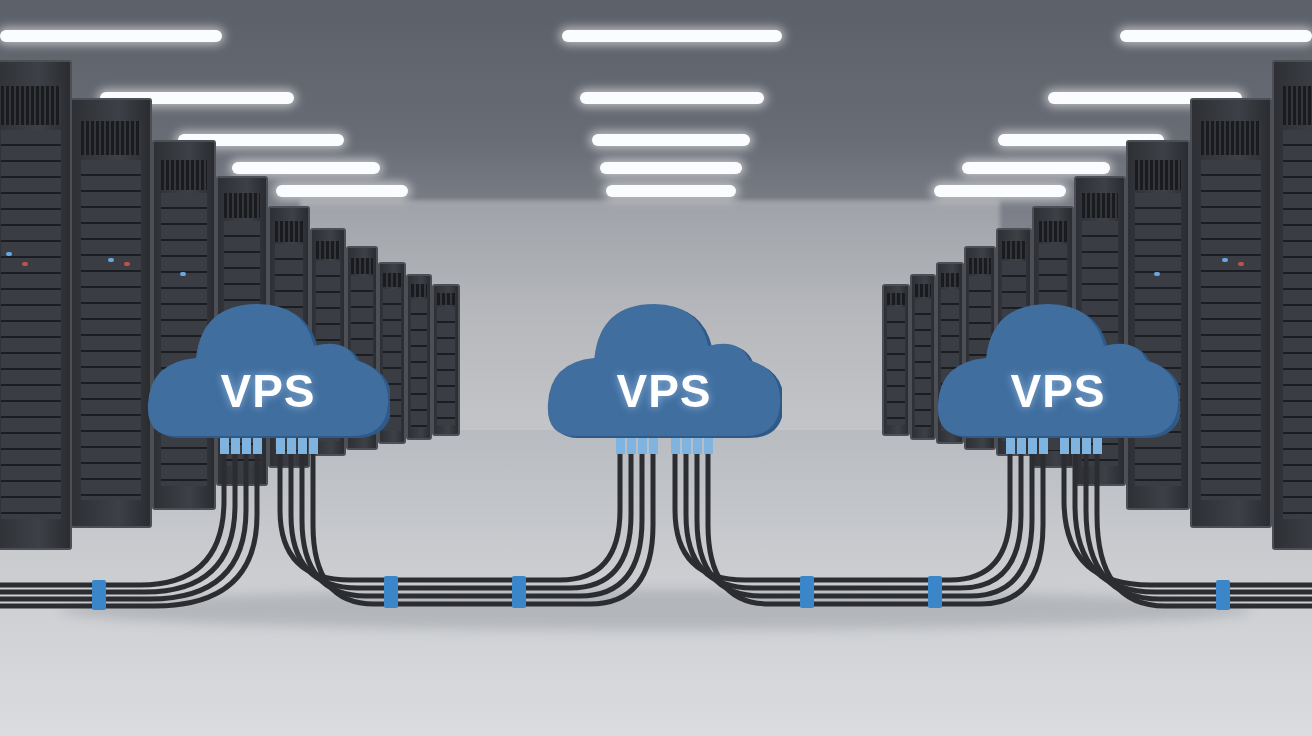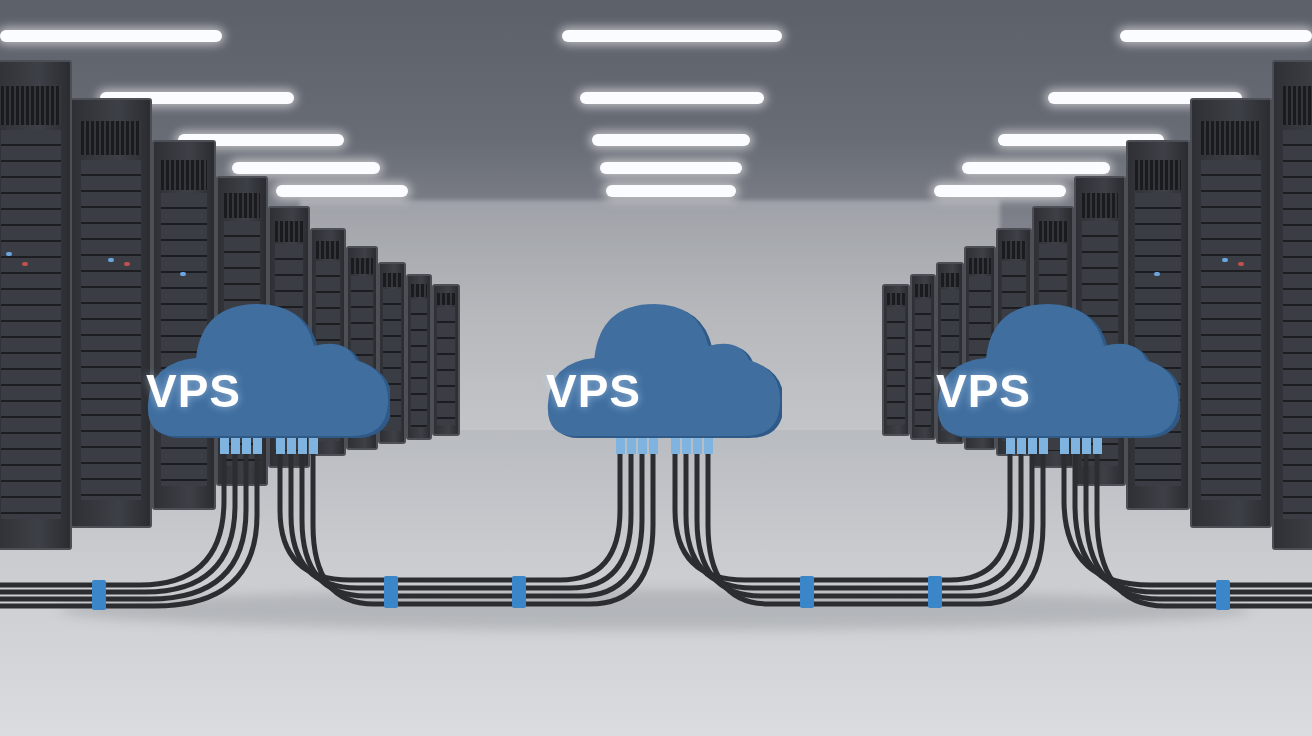--- a/index.html
+++ b/index.html
@@ -17,21 +17,21 @@
   .rack-row{position:absolute;top:0;height:736px;}
   .rack{position:absolute;background:linear-gradient(90deg,#2e3035,#3d4046 60%,#2a2c30);
     border:2px solid #4c4f55;border-radius:3px;box-sizing:border-box;}
   .rack .door{position:absolute;left:12%;right:12%;top:14%;bottom:6%;
     background:repeating-linear-gradient(180deg,#3a3d43 0 14px,#1c1d21 14px 16px);}
   .rack .grille{position:absolute;left:12%;right:12%;top:5%;height:8%;
     background:repeating-linear-gradient(90deg,#1a1b1e 0 3px,#34363b 3px 5px);}
   .led{position:absolute;width:6px;height:4px;border-radius:2px;}
   .cloud{position:absolute;}
   .cloud svg{position:absolute;left:0;top:0;}
-  .cloud-label{position:absolute;left:0;right:0;text-align:left;color:#ffffff;
+  .cloud-label{position:absolute;left:0;right:0;text-align:center;color:#ffffff;
     font-weight:bold;font-size:46px;letter-spacing:1px;
     text-shadow:0 0 8px rgba(200,225,255,.6);}
   .cables{position:absolute;left:0;top:0;}
   .shadow{position:absolute;border-radius:50%;background:rgba(60,64,70,.18);filter:blur(6px);}
 </style>
 </head>
 <body>
 
 <div class="scene">
   <div class="ceiling"></div>

